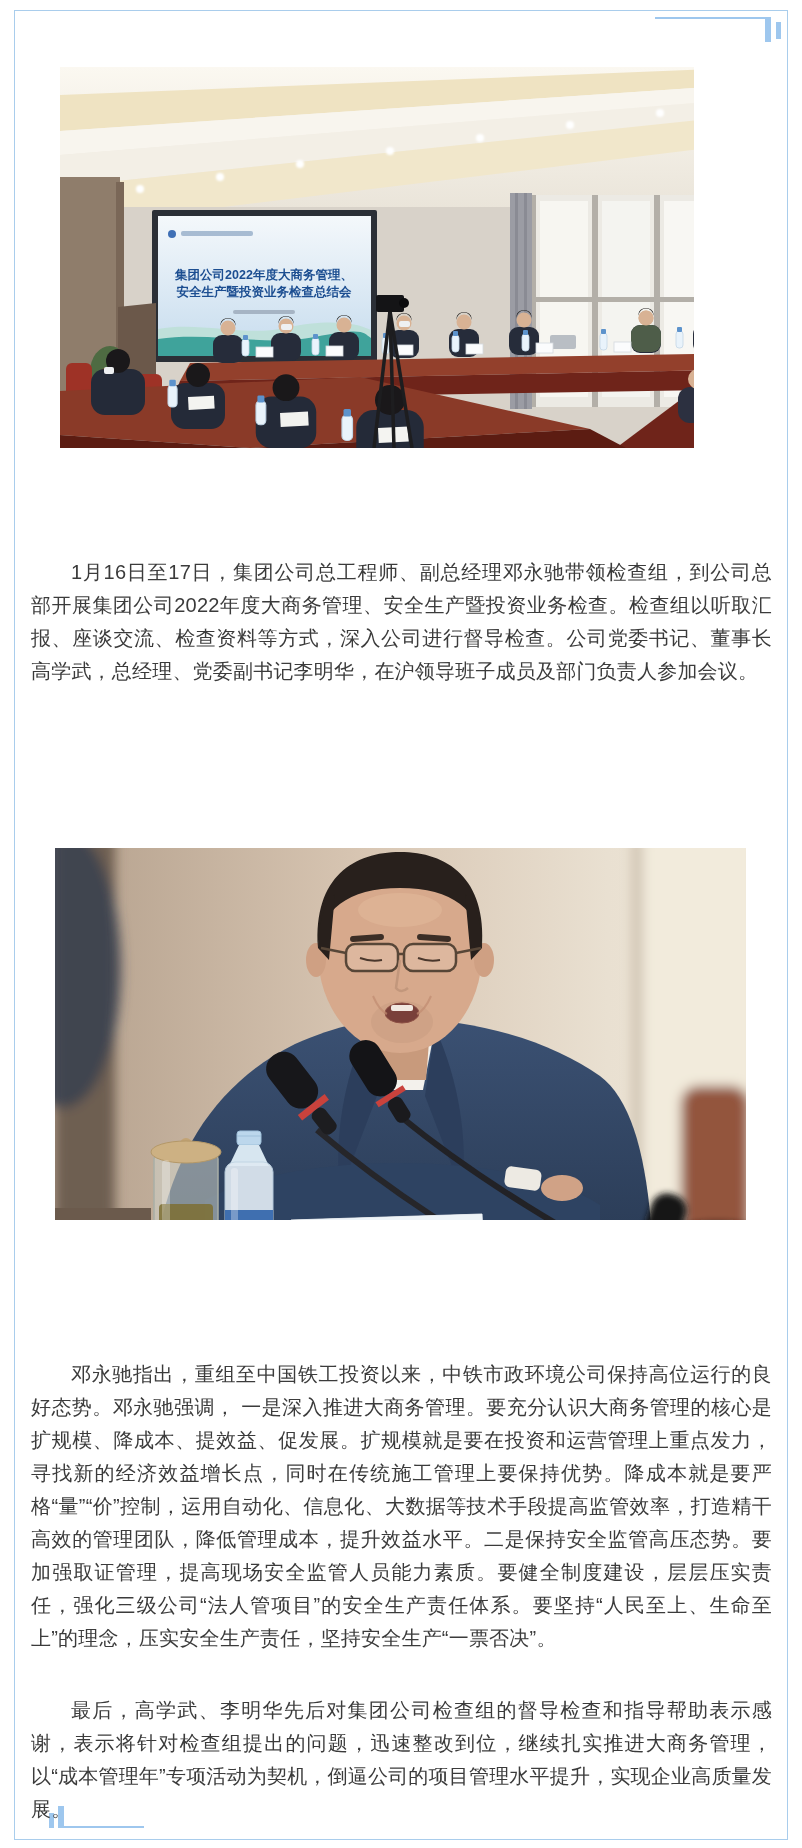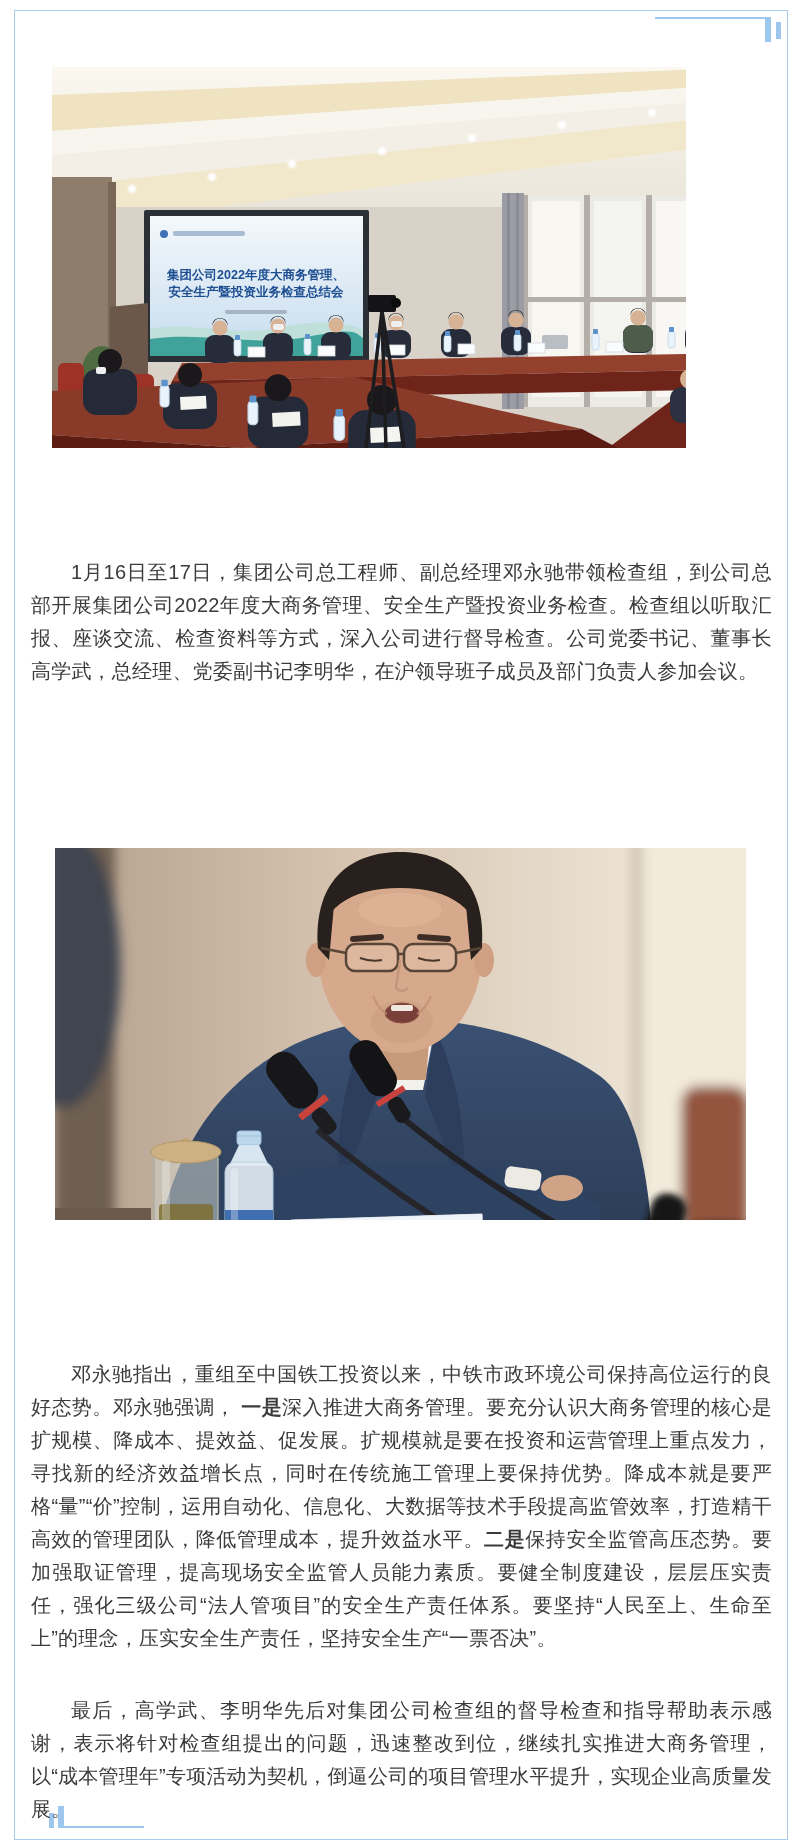--- a/index.html
+++ b/index.html
@@ -14,32 +14,32 @@
   .deco{position:absolute;background:#9ec7ee;}
   .deco-tr-line{left:655px;top:17px;width:116px;height:2px;}
   .deco-tr-bar1{left:765px;top:17px;width:6px;height:25px;}
   .deco-tr-bar2{left:776px;top:22px;width:5px;height:17px;}
   .deco-bl-bar2{left:49px;top:1813px;width:5px;height:15px;}
   .deco-bl-bar1{left:58px;top:1806px;width:6px;height:22px;}
   .deco-bl-line{left:64px;top:1826px;width:80px;height:2px;}
 
   .photo{position:absolute;overflow:hidden;background:#d8d2c9;}
   .photo svg{display:block;}
-  .photo1{left:52px;top:67px;width:634px;height:381px;}
+  .photo1{left:60px;top:67px;width:634px;height:381px;}
   .photo2{left:55px;top:848px;width:691px;height:372px;}
 
   .article-block{position:absolute;left:31px;width:741px;}
   .block1{top:556px;}
   .block2{top:1358px;}
   .para{
     margin:0;font-size:20px;line-height:33px;color:#3b3b3b;
     text-indent:2em;text-align:justify;letter-spacing:0.2px;
   }
   .para + .para{margin-top:39px;}
-  .para strong{font-weight:bold;color:#3b3b3b;}
+  .para strong{font-weight:normal;color:#3b3b3b;}
 </style>
 </head>
 <body>
 
 <div class="page-frame"></div>
 <div class="deco deco-tr-line"></div>
 <div class="deco deco-tr-bar1"></div>
 <div class="deco deco-tr-bar2"></div>
 <div class="deco deco-bl-bar2"></div>
 <div class="deco deco-bl-bar1"></div>

